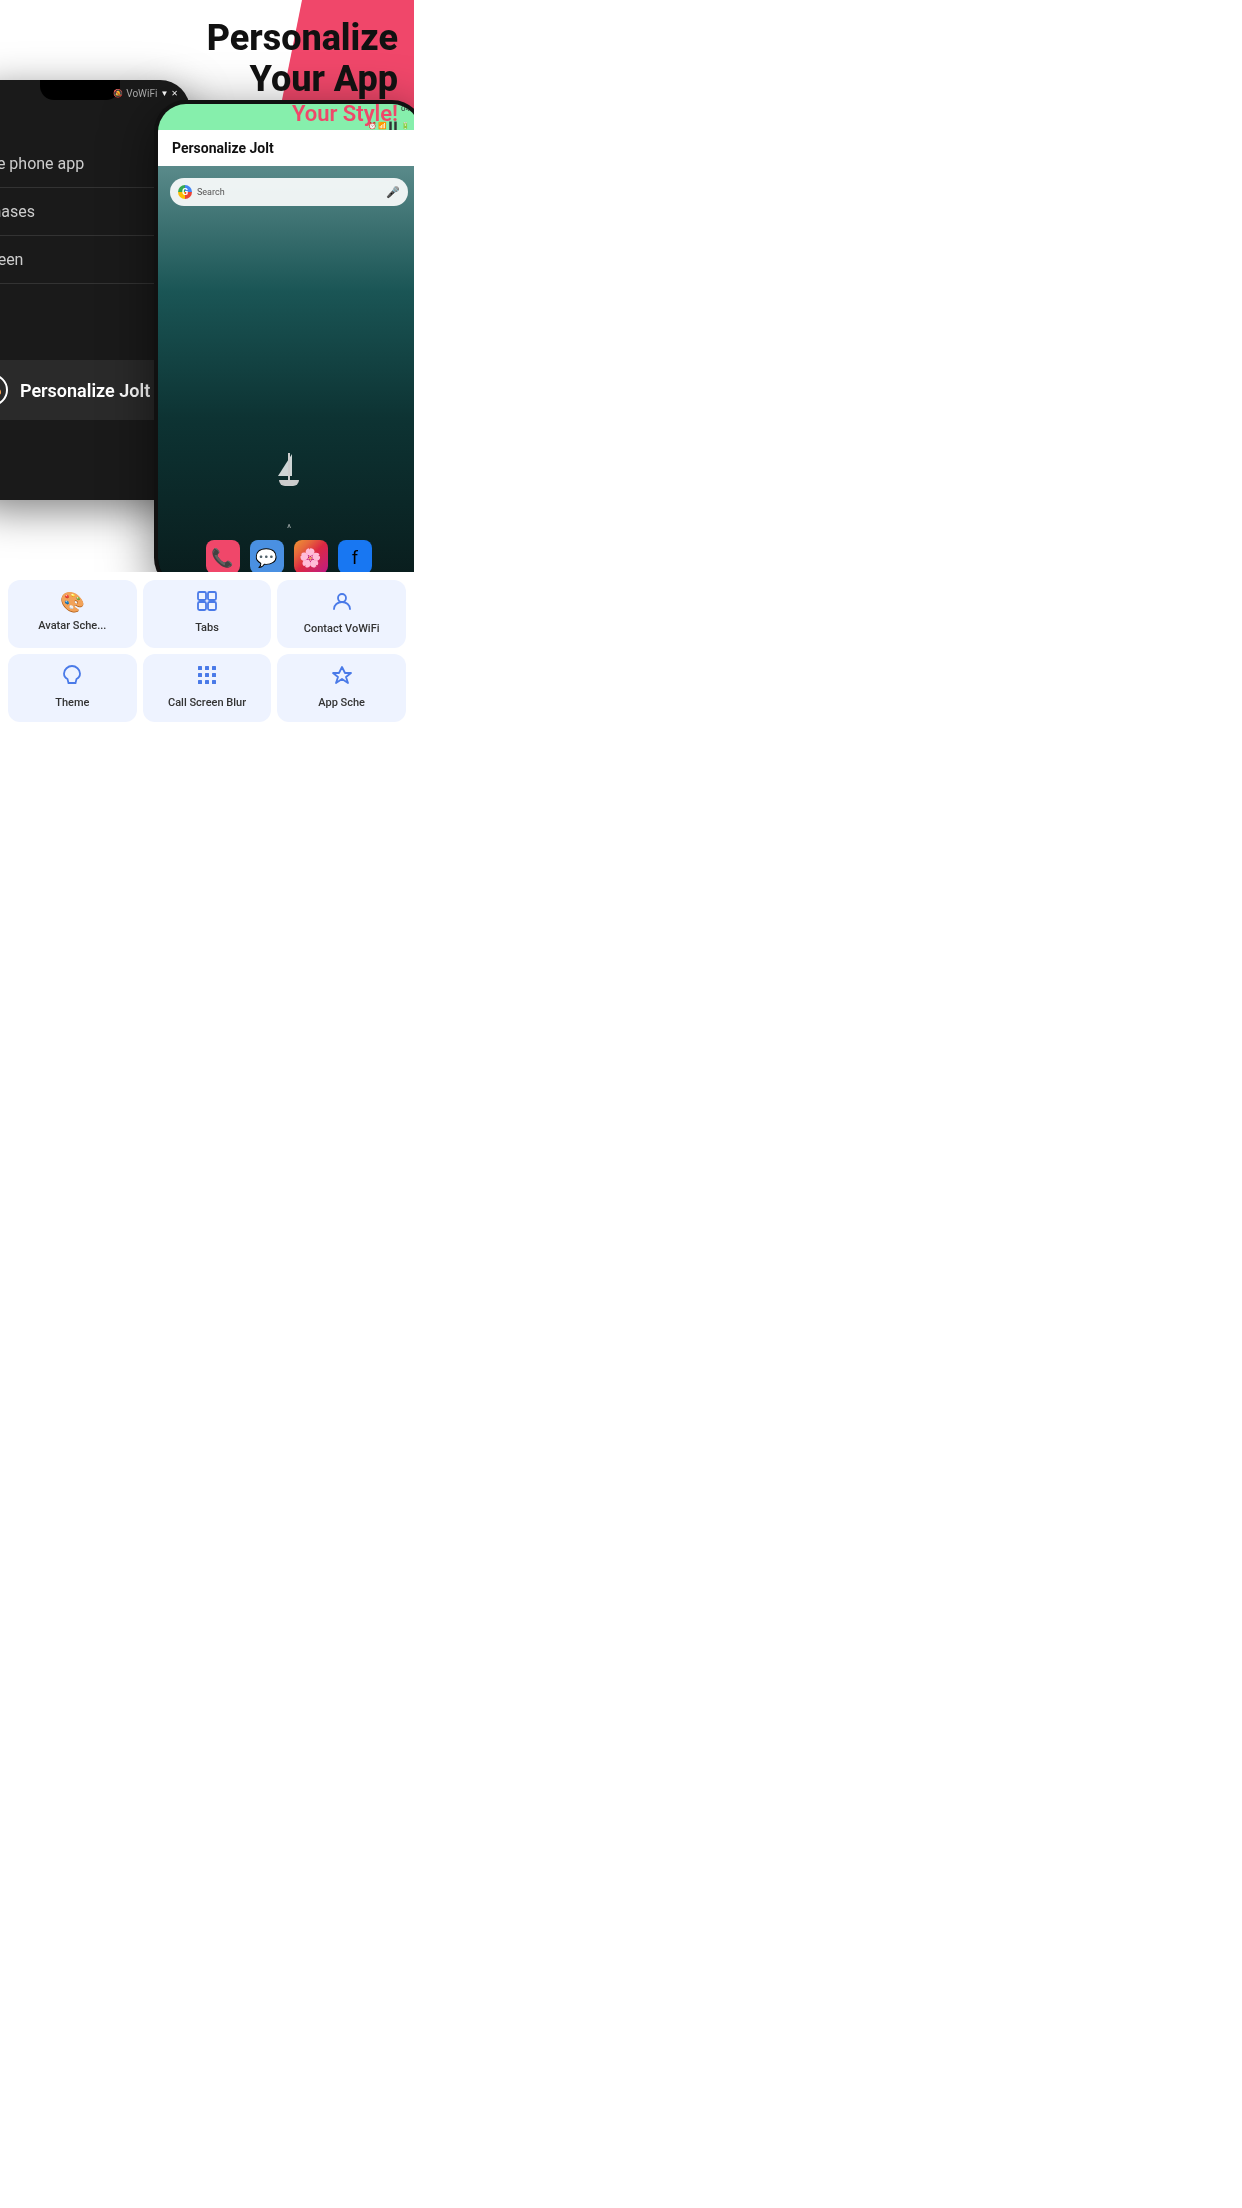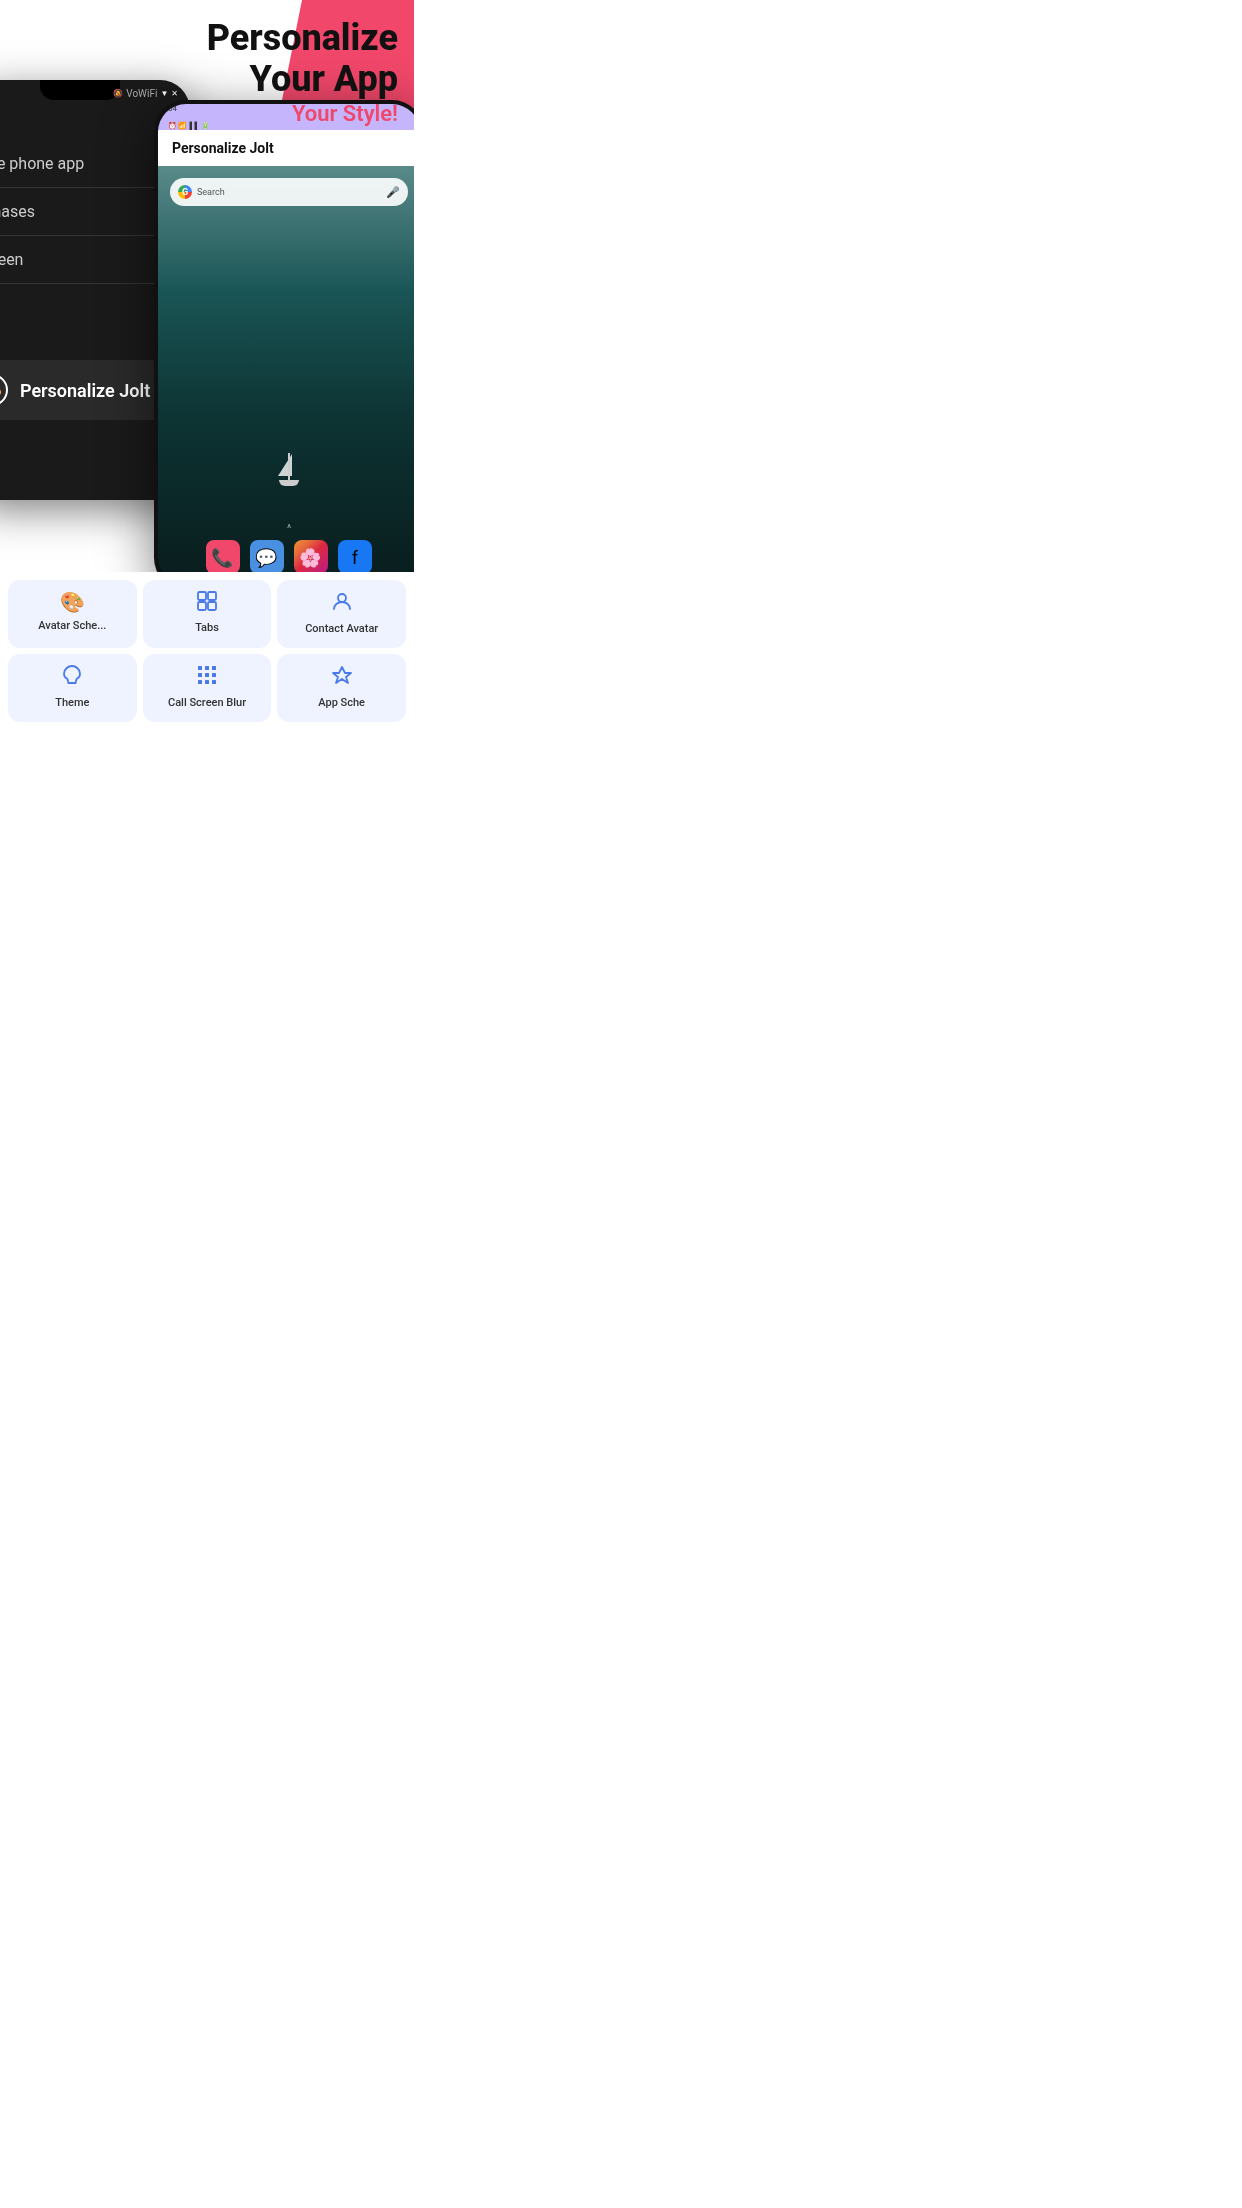--- a/index.html
+++ b/index.html
@@ -150,23 +150,23 @@
       background: #000;
       border-radius: 28px;
       overflow: hidden;
     }
     .phone-right-status-bar {
       position: absolute;
       top: 0;
       left: 0;
       right: 0;
       height: 26px;
-      background: #c4b5fd;
-      display: flex;
-      align-items: flex-start;
+      background: #86efac;
+      display: flex;
+      align-items: flex-end;
       justify-content: space-between;
       padding: 0 10px;
       z-index: 10;
       flex-direction: column;
     }
     .status-left {
       font-size: 8px;
       color: #333;
     }
     .status-right {
@@ -439,21 +439,21 @@
         </div>
         <div class="feature-label">Tabs</div>
       </div>
       <div class="feature-card">
         <div class="feature-icon">
           <svg width="22" height="22" viewBox="0 0 22 22" fill="none">
             <circle cx="11" cy="8" r="4" stroke="#4A7AE8" stroke-width="1.8" fill="none"></circle>
             <path d="M3 19c0-4 3.6-7 8-7s8 3 8 7" stroke="#4A7AE8" stroke-width="1.8" fill="none" stroke-linecap="round"></path>
           </svg>
         </div>
-        <div class="feature-label">Contact Avatar</div>
+        <div class="feature-label">Contact VoWiFi</div>
       </div>
     </div>
     <div class="feature-row">
       <div class="feature-card">
         <div class="feature-icon">
           <svg width="22" height="22" viewBox="0 0 22 22" fill="none">
             <path d="M11 2C7 2 3 5.5 3 9.5c0 2.5 1.5 4.5 3.5 5.5l1 4h7l1-4c2-1 3.5-3 3.5-5.5C19 5.5 15 2 11 2z" stroke="#4A7AE8" stroke-width="1.8" fill="none"></path>
           </svg>
         </div>
         <div class="feature-label">Theme</div>

